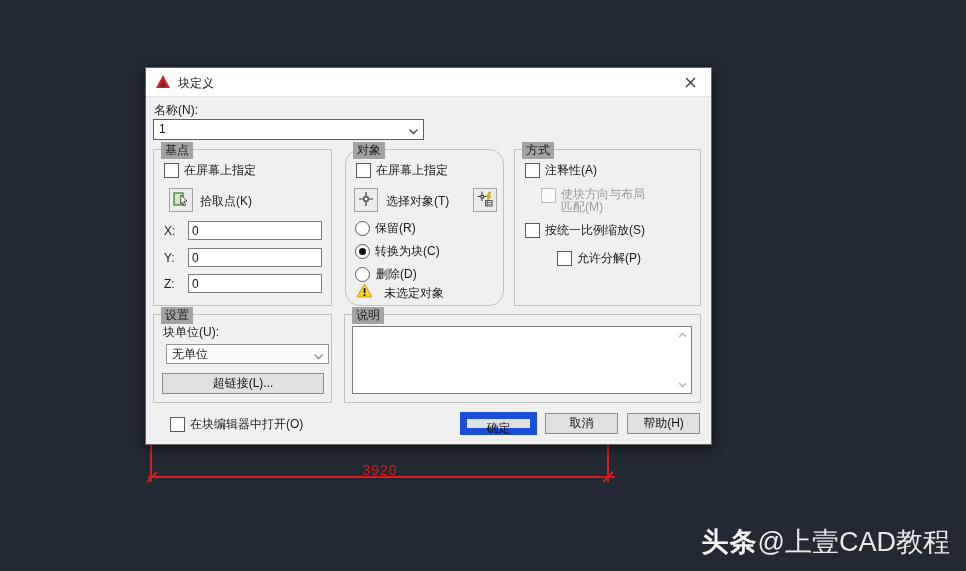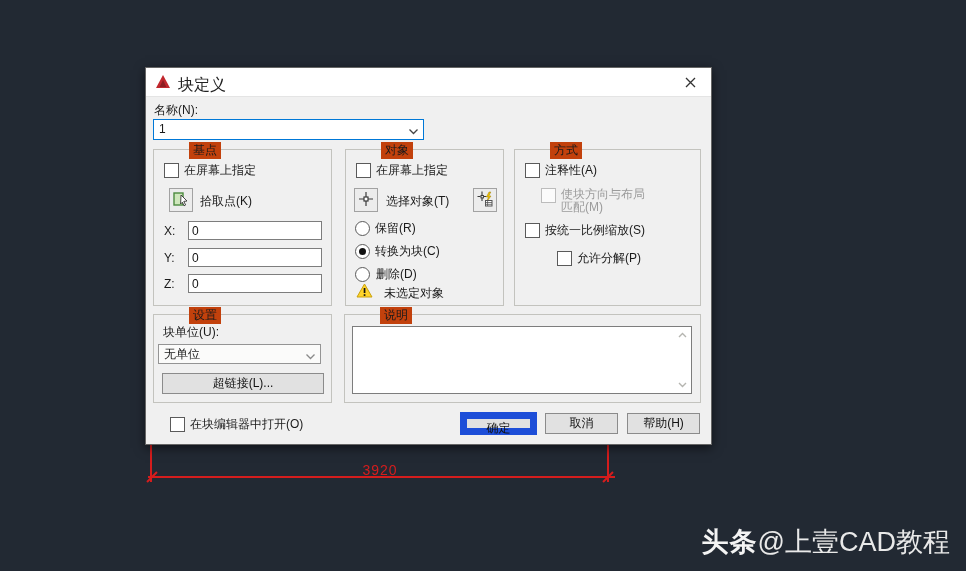--- a/index.html
+++ b/index.html
@@ -20,28 +20,28 @@
   
   .watermark{position:absolute;right:16px;top:524px;font-size:27px;color:#f4f4f4;white-space:nowrap;}
   .wm-brand{font-weight:bold;letter-spacing:1px;}
   .wm-handle{font-weight:normal;color:#e9e9e9;}
 
   
   .dialog{position:absolute;left:145px;top:67px;width:565px;height:376px;background:#f0f0f0;
           border:1px solid #666;box-shadow:0 3px 10px rgba(0,0,0,.55);font-size:12px;color:#1a1a1a;}
   .titlebar{position:absolute;left:0;top:0;right:0;height:28px;background:#ffffff;border-bottom:1px solid #e4e4e4;}
   .app-icon{position:absolute;left:9px;top:6px;width:16px;height:16px;}
-  .title{position:absolute;left:32px;top:7px;font-size:16px;color:#222;}
+  .title{position:absolute;left:32px;top:7px;font-size:12px;color:#222;}
   .close{position:absolute;right:0;top:0;width:42px;height:28px;display:flex;align-items:center;justify-content:center;cursor:pointer;}
 
   .label{position:absolute;white-space:nowrap;}
 
   
   .group{position:absolute;border:1px solid #c3c3be;}
-  .group .legend{position:absolute;left:7px;top:-8px;background:#c2410c;padding:0 4px;color:#1a1a1a;margin-left:28px;}
+  .group .legend{position:absolute;left:7px;top:-8px;background:#a3a3a3;padding:0 4px;color:#1a1a1a;}
 
   
   .check,.radio-row{position:absolute;display:flex;align-items:center;gap:5px;white-space:nowrap;}
   .box{width:13px;height:13px;background:#fff;border:1px solid #5a5a5a;flex:0 0 auto;}
   .box.disabled{border-color:#bcbcbc;background:#fbfbfb;}
   .rad{width:13px;height:13px;border-radius:50%;background:#fff;border:1px solid #5a5a5a;flex:0 0 auto;position:relative;}
   .rad.checked::after{content:"";position:absolute;left:3px;top:3px;width:7px;height:7px;border-radius:50%;background:#111;}
   .dis-text{color:#9b9b9b;line-height:13px;}
 
   .tinput{position:absolute;height:17px;background:#fff;border:1px solid #7d7d7d;font-size:12px;
@@ -118,21 +118,21 @@
       </div>
       <span class="label" style="left:46px;top:43px;">拾取点(K)</span>
       <span class="label" style="left:10px;top:74px;">X:</span>
       <input class="tinput" style="left: 34px; top: 71px; width: 126px;" value="0">
       <span class="label" style="left:10px;top:101px;">Y:</span>
       <input class="tinput" style="left: 34px; top: 98px; width: 126px;" value="0">
       <span class="label" style="left:10px;top:127px;">Z:</span>
       <input class="tinput" style="left: 34px; top: 124px; width: 126px;" value="0">
     </div>
 
-    <div class="group" style="left:199px;top:81px;width:157px;height:155px;">
+    <div class="group" style="left:199px;top:81px;width:157px;height:155px;border-radius:15px;">
       <span class="legend">对象</span>
       <label class="check" style="left:10px;top:12px;">
         <span class="box"></span>
         <span>在屏幕上指定</span>
       </label>
       <div class="iconbtn" style="left:8px;top:38px;">
         <span>
           <svg width="16" height="16" viewBox="0 0 16 16">
             <path d="M8 1 V6 M8 10 V15 M1 8 H6 M10 8 H15" stroke="#3a3a3a" stroke-width="1.2"></path>
             <rect x="6" y="6" width="4" height="4" fill="#fff" stroke="#3a3a3a" stroke-width="1.2"></rect>
@@ -192,21 +192,21 @@
       </label>
       <label class="check" style="left:10px;top:100px;padding-left:32px;">
         <span class="box"></span>
         <span>允许分解(P)</span>
       </label>
     </div>
 
     <div class="group" style="left:7px;top:246px;width:177px;height:87px;">
       <span class="legend">设置</span>
       <span class="label" style="left:9px;top:9px;">块单位(U):</span>
-      <div class="select" style="left:4px;top:29px;width:156px;">
+      <div class="select" style="left:12px;top:29px;width:156px;">
         <span>无单位</span>
         <span class="chev">
           <svg width="11" height="11" viewBox="0 0 11 11">
               <path d="M1.5 3.5 L5.5 7.5 L9.5 3.5" fill="none" stroke="#8a8a8a" stroke-width="1.3"></path>
             </svg>
         </span>
       </div>
       <button class="btn" style="left:8px;top:58px;width:162px;height:21px;">超链接(L)...</button>
     </div>
 

